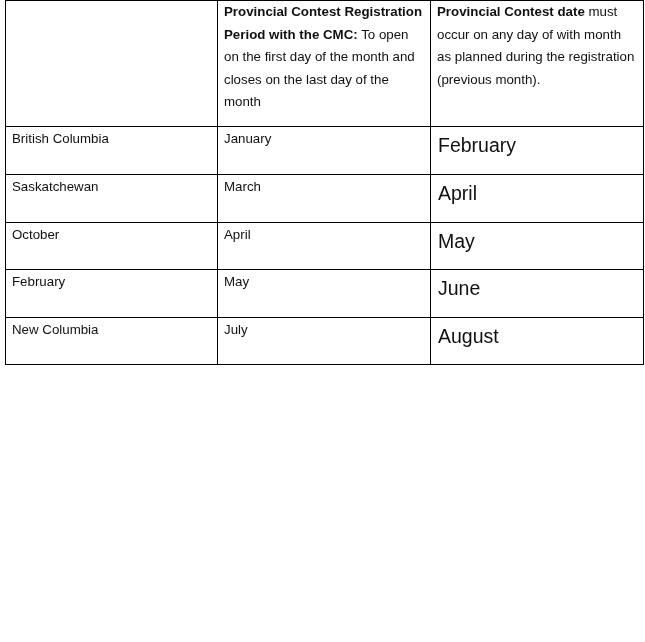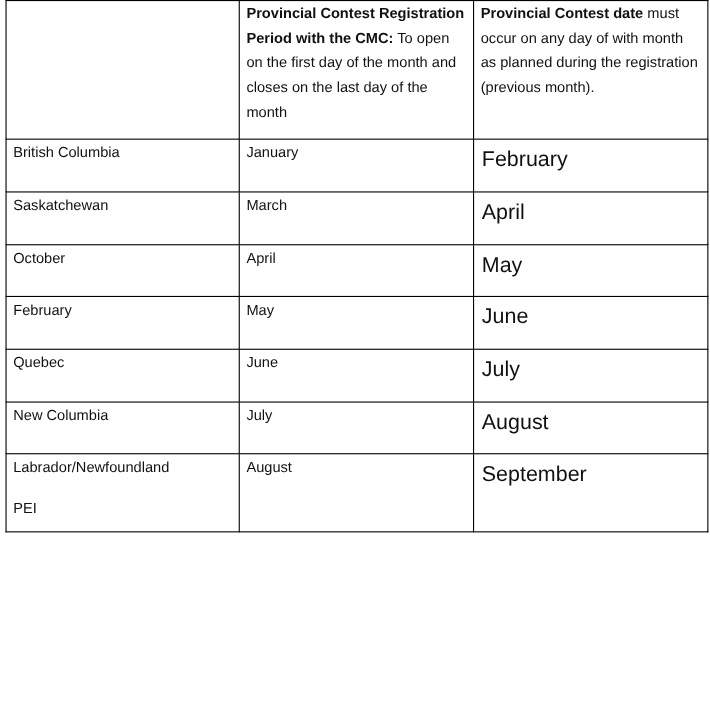--- a/index.html
+++ b/index.html
@@ -73,49 +73,25 @@
     <td>
           <div class="cell">February</div>
         </td>
     <td>
           <div class="cell">May</div>
         </td>
     <td>
           <div class="cell big">June</div>
         </td>
   </tr>
-  <tr style="height:48px;">
-    <td>
-          <div class="cell">Quebec</div>
-        </td>
-    <td>
-          <div class="cell">June</div>
-        </td>
-    <td>
-          <div class="cell big">July</div>
-        </td>
-  </tr>
   <tr style="height:47px;">
     <td>
           <div class="cell">New Columbia</div>
         </td>
     <td>
           <div class="cell">July</div>
         </td>
     <td>
           <div class="cell big">August</div>
         </td>
   </tr>
-  <tr style="height:71px;">
-    <td>
-      <div class="cell">Labrador/Newfoundland</div>
-      <span class="gap"></span>
-      <div class="cell">PEI</div>
-    </td>
-    <td>
-          <div class="cell">August</div>
-        </td>
-    <td>
-          <div class="cell big">September</div>
-        </td>
-  </tr>
 </tbody>
   </table>
 
 </body></html>

